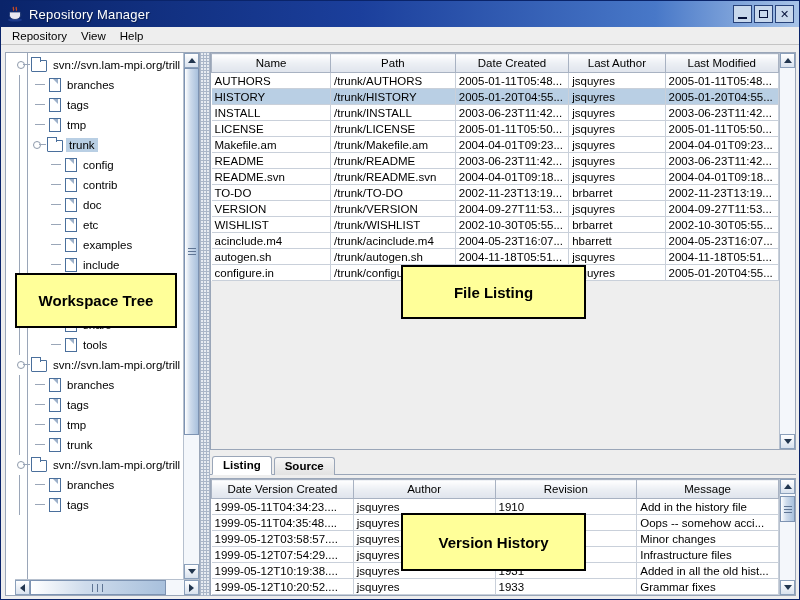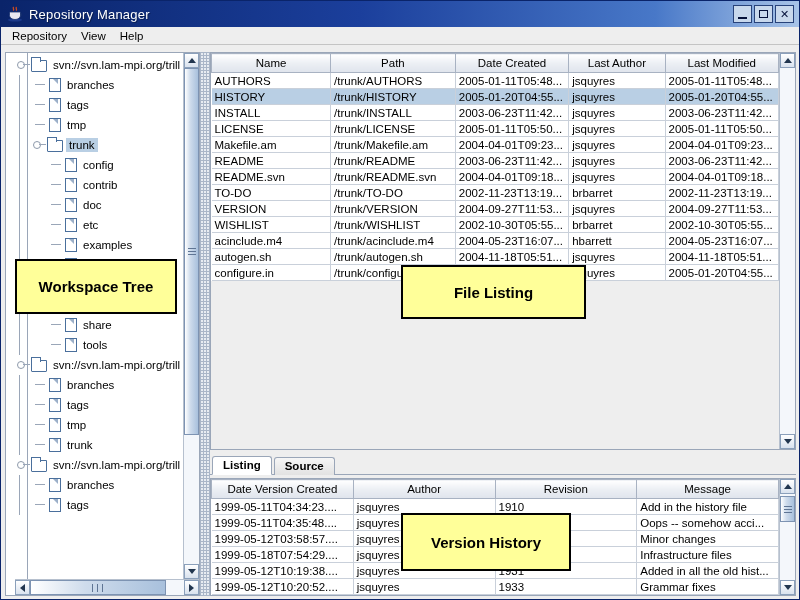--- a/index.html
+++ b/index.html
@@ -701,21 +701,21 @@
                     <td>1911</td>
                     <td>Oops -- somehow acci...</td>
                   </tr>
                   <tr>
                     <td>1999-05-12T03:58:57....</td>
                     <td>jsquyres</td>
                     <td>1920</td>
                     <td>Minor changes</td>
                   </tr>
                   <tr>
-                    <td>1999-05-18T07:54:29....</td>
+                    <td>1999-05-12T07:54:29....</td>
                     <td>jsquyres</td>
                     <td>1926</td>
                     <td>Infrastructure files</td>
                   </tr>
                   <tr>
                     <td>1999-05-12T10:19:38....</td>
                     <td>jsquyres</td>
                     <td>1931</td>
                     <td>Added in all the old hist...</td>
                   </tr>
@@ -744,17 +744,17 @@
             <div class="sb-btn">
                 <i class="arr arr-down"></i>
               </div>
           </div>
         </div>
       </div>
 
     </div>
   </div>
 
-  <div class="callout" style="left:14px; top:258px; width:162px; height:55px;">Workspace Tree</div>
+  <div class="callout" style="left:14px; top:272px; width:162px; height:55px;">Workspace Tree</div>
   <div class="callout" style="left:400px; top:264px; width:185px; height:54px;">File Listing</div>
-  <div class="callout" style="left:400px; top:512px; width:170px; height:58px;text-align:right;">Version History</div>
+  <div class="callout" style="left:400px; top:512px; width:185px; height:58px;text-align:right;">Version History</div>
 
 </div>
 
 </body></html>

